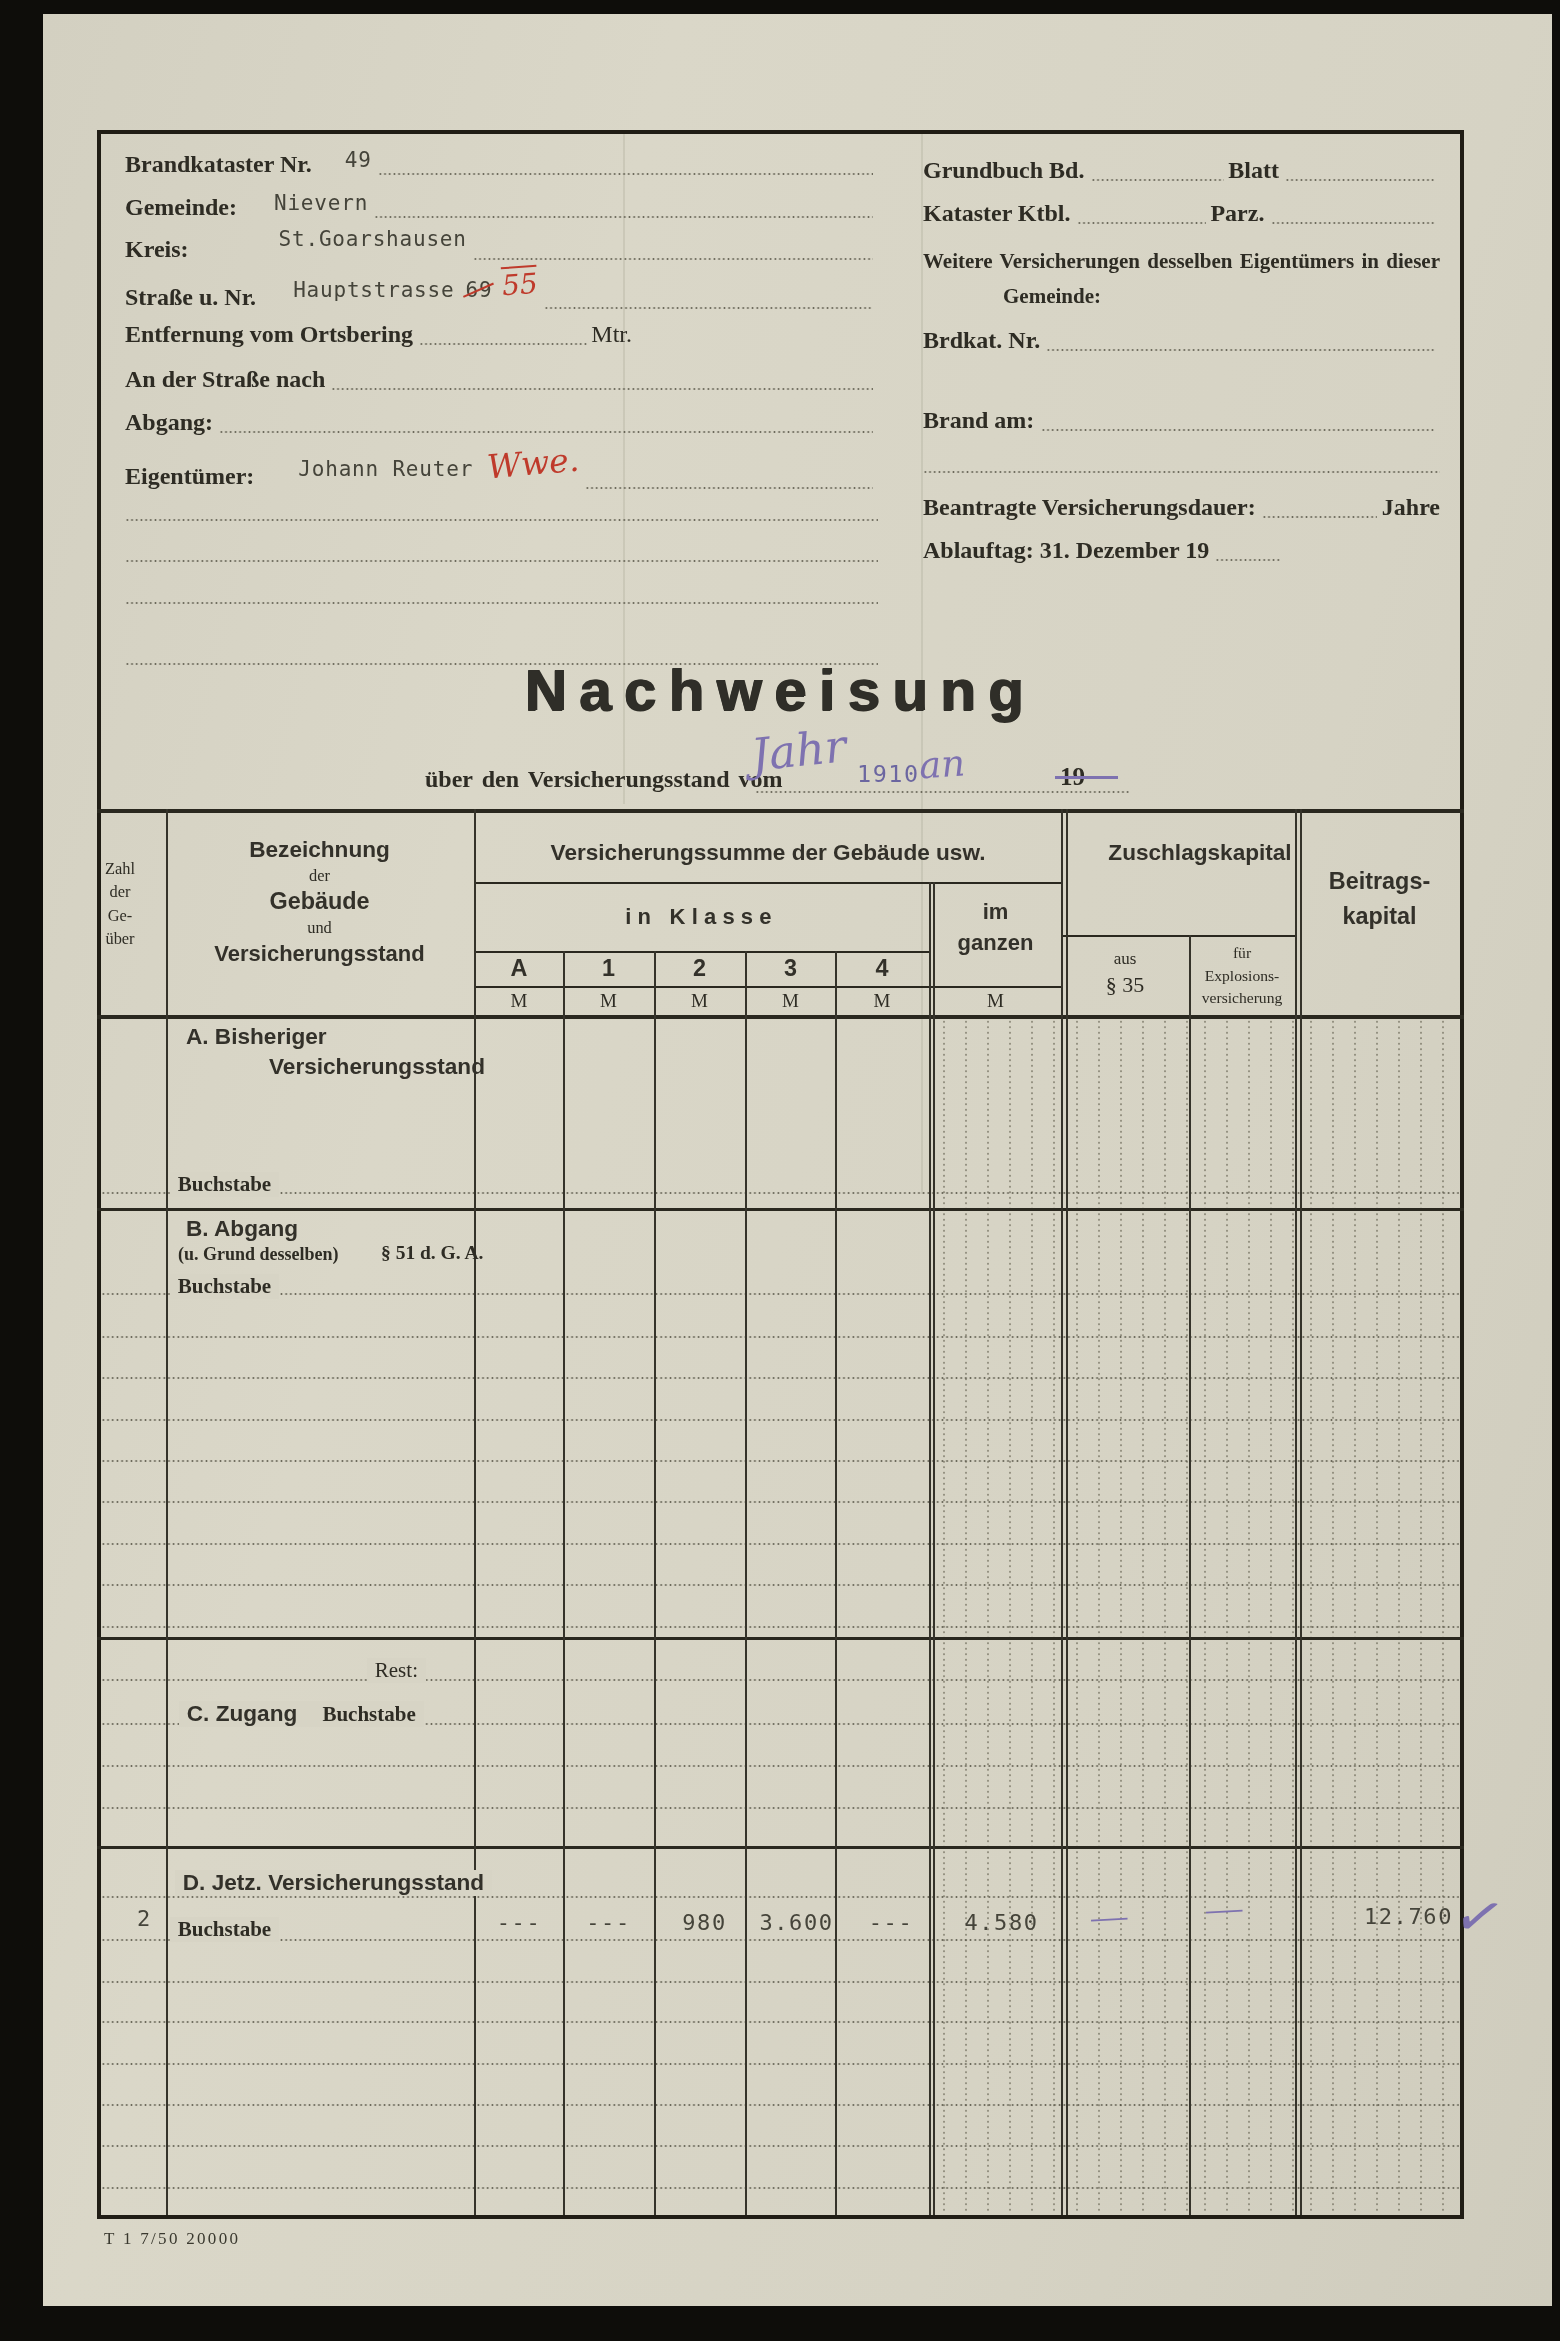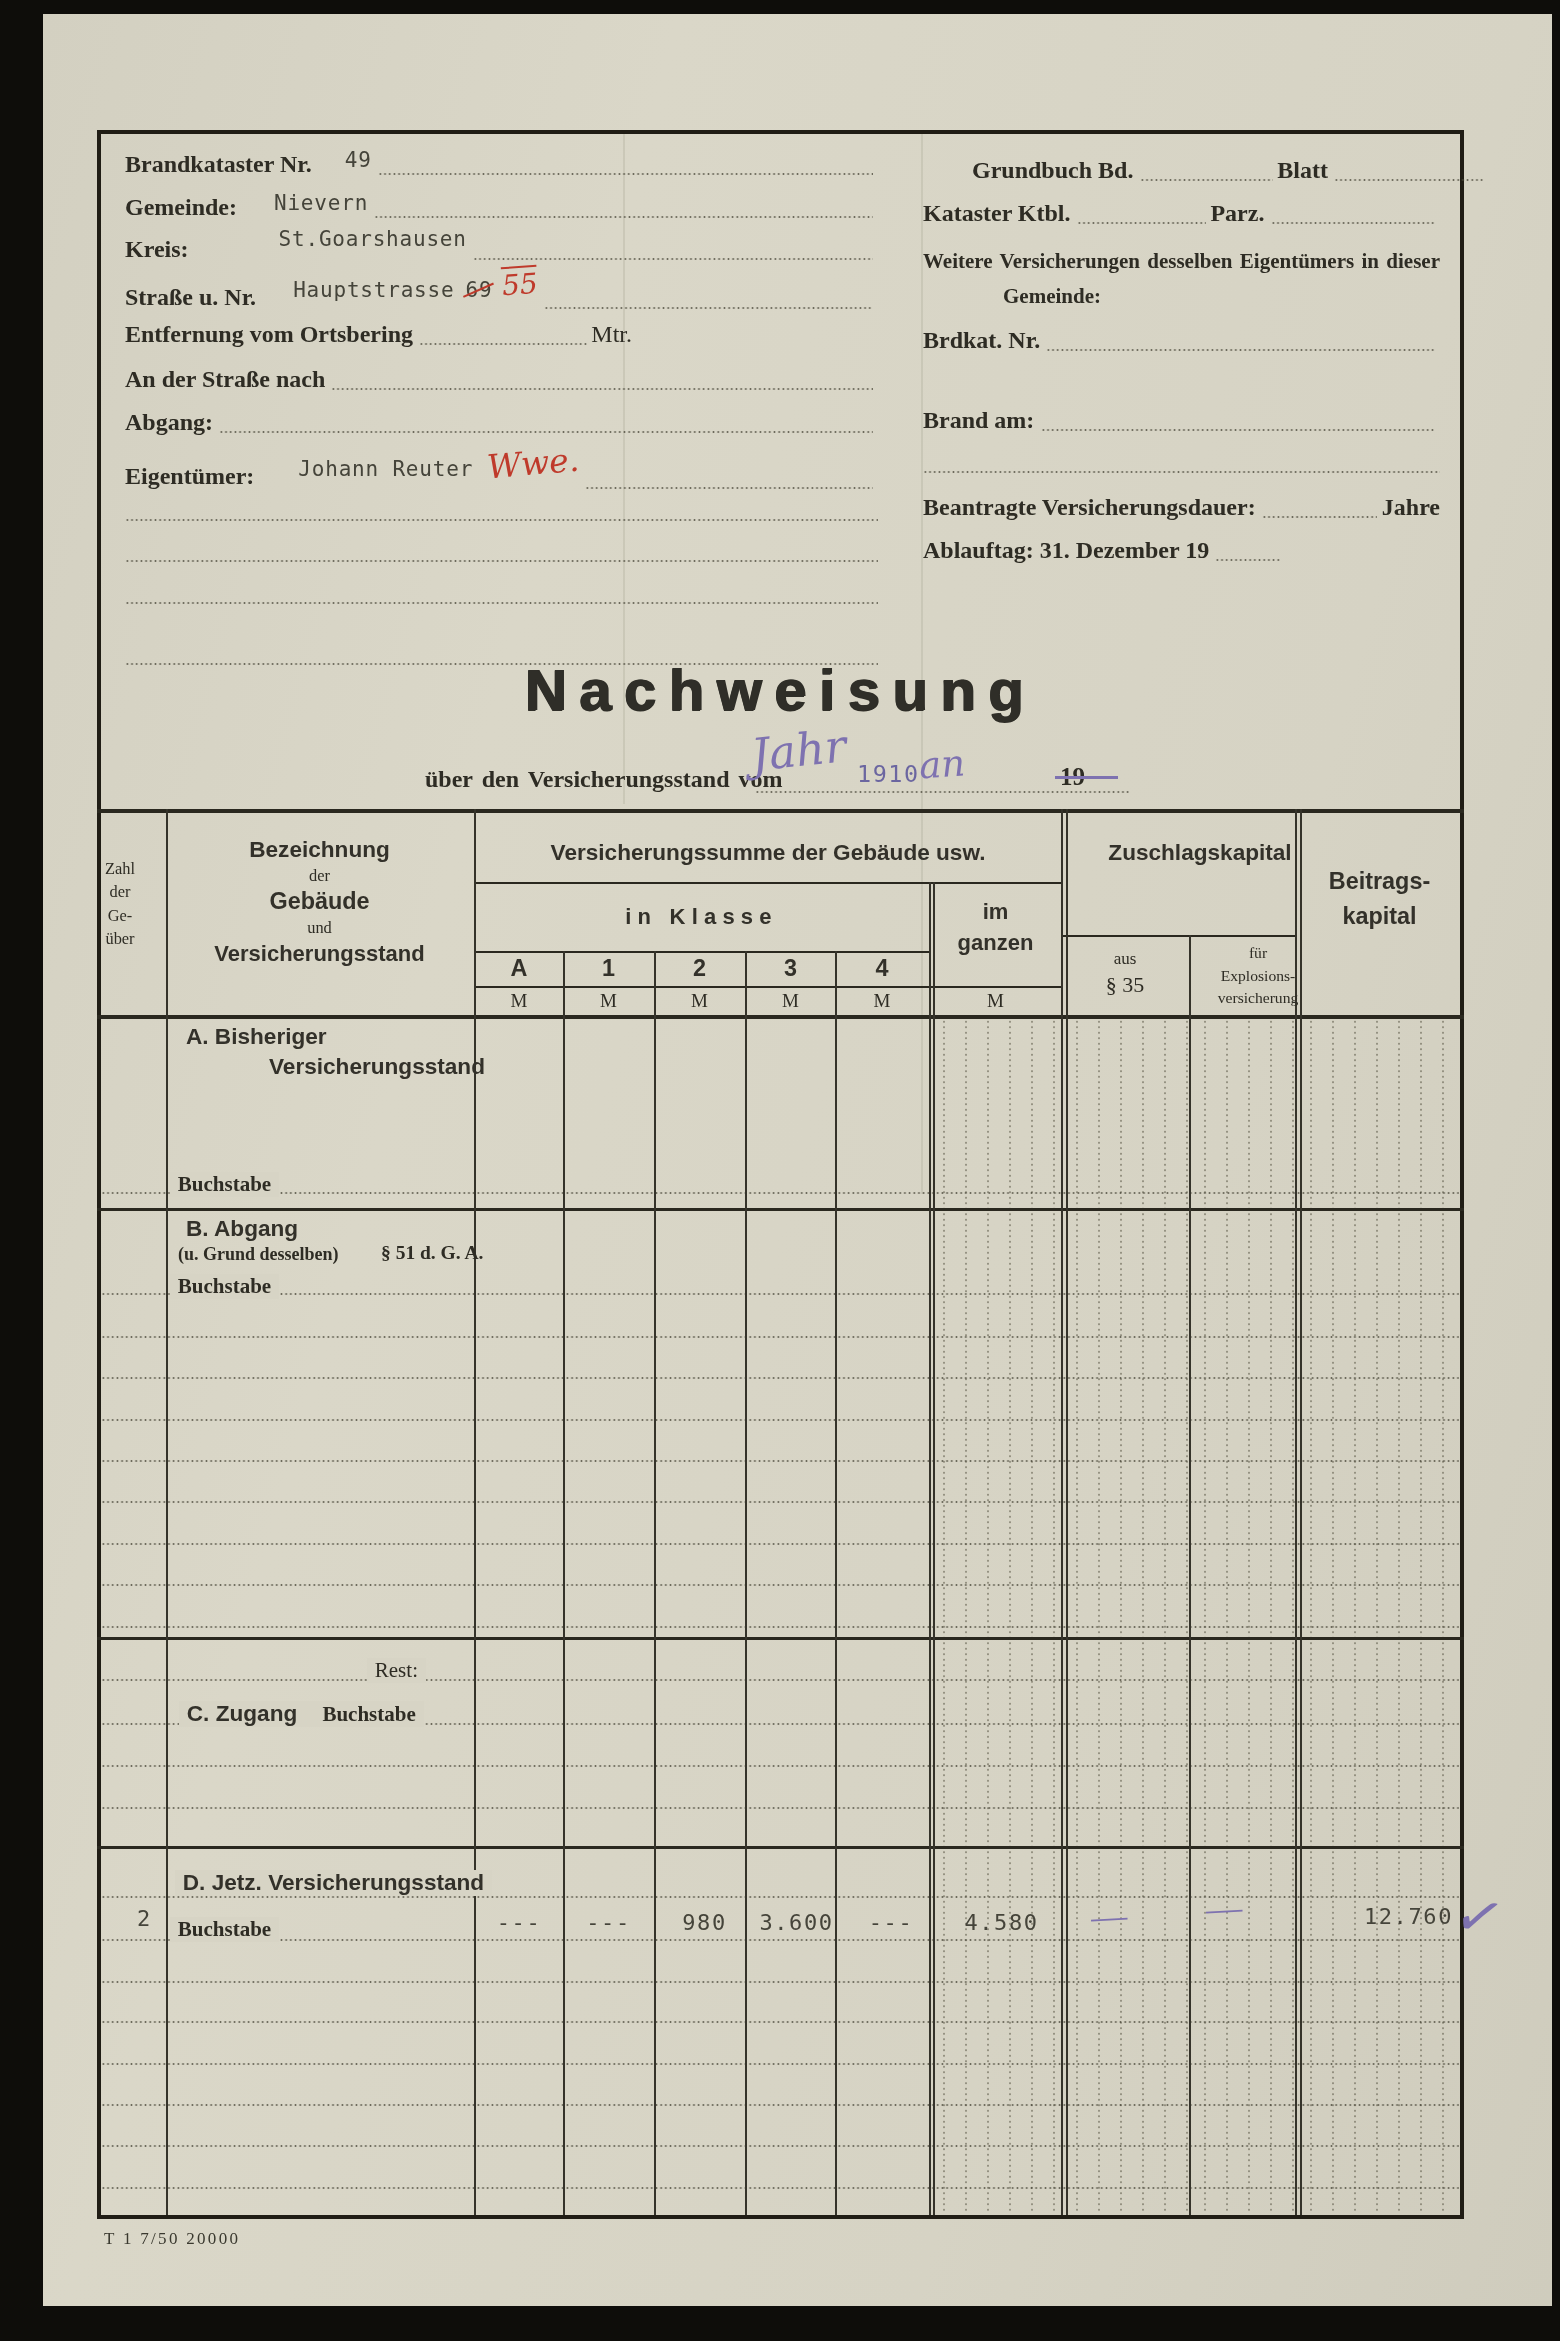--- a/index.html
+++ b/index.html
@@ -107,21 +107,21 @@
   <span class="lbl">Eigentümer:</span>
   <span class="typed" style="margin-left:44px;transform:translateY(-7.8px)">Johann Reuter</span>
   <span class="script red" style="font-size:33px;margin-left:14px;transform:translateY(-9.4px) rotate(-5deg)">Wwe.</span>
   <span class="lead"></span>
 </div>
 <div class="dotl" style="left:125px;top:519px;width:753px"></div>
 <div class="dotl" style="left:125px;top:560px;width:753px"></div>
 <div class="dotl" style="left:125px;top:602px;width:753px"></div>
 <div class="dotl" style="left:125px;top:663px;width:753px"></div>
 
-<div class="frow" style="left: 972px; top: 157px; width: 517px; z-index: 2;">
+<div class="frow" style="left: 923px; top: 157px; width: 517px; z-index: 2;">
   <span class="lbl">Grundbuch Bd.</span>
   <span class="lead fixed" style="width:133px"></span>
   <span class="lbl">Blatt</span>
   <span class="lead"></span>
 </div>
 <div class="frow" style="left: 923px; top: 200px; width: 517px; z-index: 2;">
   <span class="lbl">Kataster Ktbl.</span>
   <span class="lead fixed" style="width:129px"></span>
   <span class="lbl">Parz.</span>
   <span class="lead"></span>
@@ -172,21 +172,21 @@
 <div class="hcell bsans" style="left: 474px; top: 904px; width: 455px; font-size: 22px; letter-spacing: 6.2px; z-index: 2;">in Klasse</div>
 <div class="hcell" style="left: 929px; top: 899px; width: 133px; z-index: 2;">
   <div class="bsans" style="font-size:22px">im</div>
   <div class="bsans" style="font-size:22px;margin-top:4.7px">ganzen</div>
 </div>
 <div class="hcell bsans" style="left: 1061px; top: 840px; width: 278px; font-size: 22.6px; z-index: 2;">Zuschlagskapital</div>
 <div class="hcell" style="left: 1061px; top: 949px; width: 128px; z-index: 2;">
   <div style="font-size:17px">aus</div>
   <div style="font-size:22px;margin-top:3.1px">§ 35</div>
 </div>
-<div class="hcell" style="left: 1189px; top: 944px; width: 106px; z-index: 2; padding-left: 16px;">
+<div class="hcell" style="left: 1189px; top: 944px; width: 106px; z-index: 2;">
   <div style="font-size:15.6px">für</div>
   <div style="font-size:15.6px;margin-top:4.7px">Explosions-</div>
   <div style="font-size:15.6px;margin-top:4.7px">versicherung</div>
 </div>
 <div class="hcell" style="left: 1295px; top: 868px; width: 169px; z-index: 2;">
   <div class="bsans" style="font-size:23.4px">Beitrags-</div>
   <div class="bsans" style="font-size:23.4px;margin-top:7.8px">kapital</div>
 </div>
 
 <div class="hcell bsans" style="left: 474px; top: 955px; width: 90px; font-size: 23.4px; z-index: 2;">A</div>

